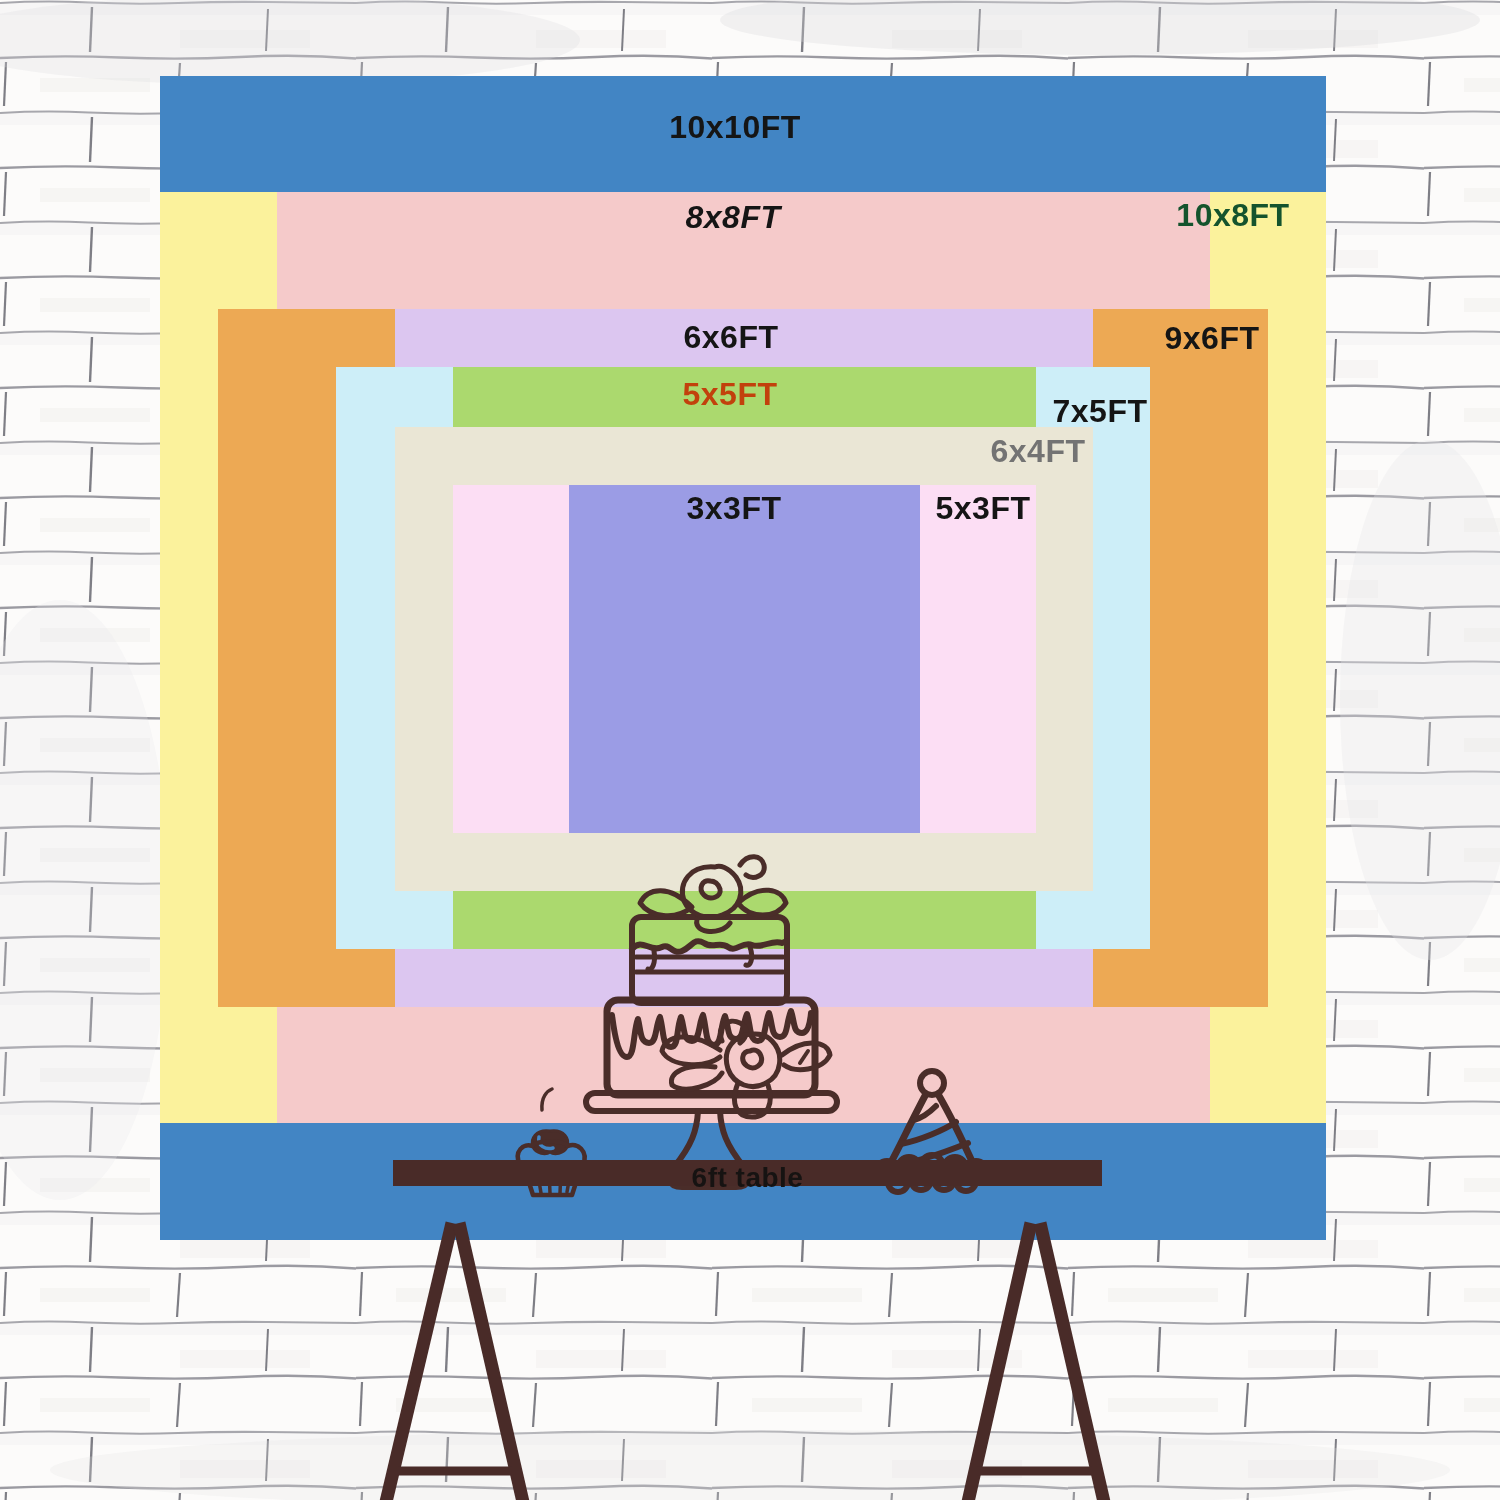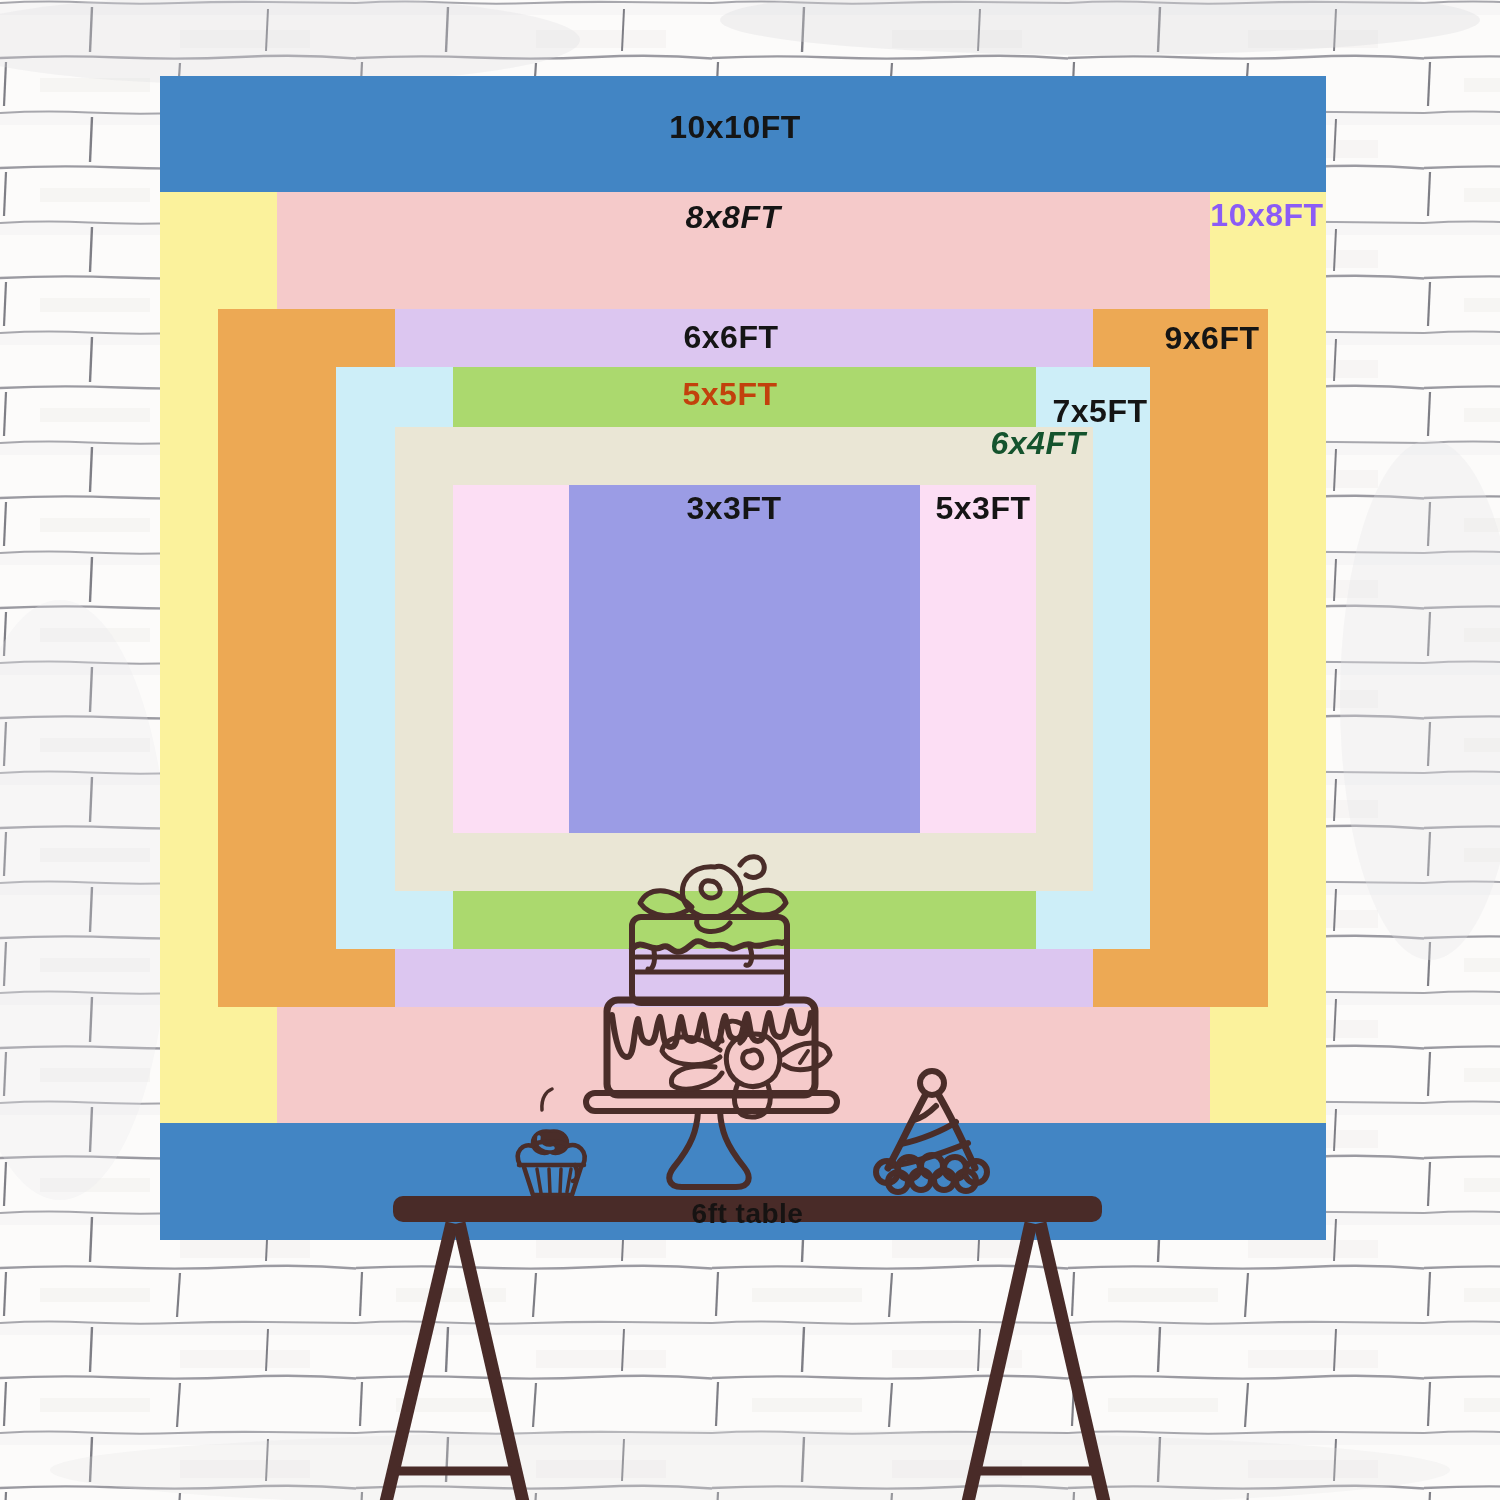--- a/index.html
+++ b/index.html
@@ -12,22 +12,22 @@
   .joint{stroke:var(--joint);fill:none;opacity:.8;}
   .backdrop{position:absolute;z-index:10;}
   .layer{position:absolute;}
   .size-label{position:absolute;transform:translate(-50%,-50%);
       font-size:32px;font-weight:600;letter-spacing:.5px;white-space:nowrap;}
   .arts{position:absolute;left:0;top:0;z-index:15;pointer-events:none;}
   .ink{stroke:var(--ink);fill:none;stroke-linecap:round;stroke-linejoin:round;}
   .ink-fill{fill:var(--ink);stroke:var(--ink);stroke-linejoin:round;}
   .hilite{fill:none;stroke:var(--blue);stroke-linecap:round;}
   .legline{stroke:var(--table);fill:none;stroke-linecap:butt;}
-  .table-top{position:absolute;left:393px;top:1196px;width:709px;height:26px;
-      z-index:30;background:var(--table);display:flex;align-items:center;justify-content:center;border-radius:10px;}
+  .table-top{position:absolute;left:393px;top:1160px;width:709px;height:26px;
+      z-index:30;background:var(--table);display:flex;align-items:center;justify-content:center;}
   .table-label{font-size:28px;font-weight:700;letter-spacing:.5px;position:relative;top:5px;}
 </style>
 </head>
 <body>
 
 <div class="scene">
 
   <svg class="wall" width="1500" height="1500" aria-hidden="true">
     <defs>
       <pattern id="brickPat" width="356" height="110" patternUnits="userSpaceOnUse">
@@ -57,27 +57,27 @@
       <div class="layer" style="left: 0px; top: 116px; width: 1166px; height: 931px; background: rgb(251, 242, 156);"></div>
       <div class="layer" style="left: 117px; top: 116px; width: 933px; height: 931px; background: rgb(245, 202, 202);"></div>
       <div class="layer" style="left: 58px; top: 233px; width: 1050px; height: 698px; background: rgb(237, 169, 84);"></div>
       <div class="layer" style="left: 235px; top: 233px; width: 698px; height: 698px; background: rgb(220, 198, 240);"></div>
       <div class="layer" style="left: 176px; top: 291px; width: 814px; height: 582px; background: rgb(205, 238, 248);"></div>
       <div class="layer" style="left: 293px; top: 291px; width: 583px; height: 582px; background: rgb(171, 217, 110);"></div>
       <div class="layer" style="left: 235px; top: 351px; width: 698px; height: 464px; background: rgb(234, 230, 213);"></div>
       <div class="layer" style="left: 293px; top: 409px; width: 583px; height: 348px; background: rgb(252, 222, 244);"></div>
       <div class="layer" style="left: 409px; top: 409px; width: 351px; height: 348px; background: rgb(155, 156, 229);"></div>
       <span class="size-label" style="left: 575px; top: 51px; color: rgb(21, 21, 21);">10x10FT</span>
-      <span class="size-label" style="left: 1107px; top: 139px; color: #8b5cf6;">10x8FT</span>
+      <span class="size-label" style="left: 1073px; top: 139px; color: #14532d;">10x8FT</span>
       <span class="size-label" style="left: 573px; top: 141px; color: rgb(21, 21, 21); font-style: italic;">8x8FT</span>
       <span class="size-label" style="left: 1052px; top: 262px; color: rgb(21, 21, 21);">9x6FT</span>
       <span class="size-label" style="left: 571px; top: 261px; color: rgb(21, 21, 21);">6x6FT</span>
       <span class="size-label" style="left: 940px; top: 335px; color: rgb(21, 21, 21);">7x5FT</span>
       <span class="size-label" style="left: 570px; top: 318px; color: #c2410c;">5x5FT</span>
-      <span class="size-label" style="left: 878px; top: 367px; color: #14532d; font-style: italic;">6x4FT</span>
+      <span class="size-label" style="left: 878px; top: 375px; color: #737373;">6x4FT</span>
       <span class="size-label" style="left: 823px; top: 432px; color: rgb(21, 21, 21); text-align: right;">5x3FT</span>
       <span class="size-label" style="left: 574px; top: 432px; color: rgb(21, 21, 21);">3x3FT</span>
     </div>
 
   <svg class="arts" width="1500" height="1500" viewBox="0 0 1500 1500">
 
     <g>
       <path class="legline" stroke-width="13" d="M452 1223 L386 1502"></path>
       <path class="legline" stroke-width="13" d="M459 1223 L523 1502"></path>
       <path class="legline" stroke-width="9" d="M398 1471 L512 1471"></path>

